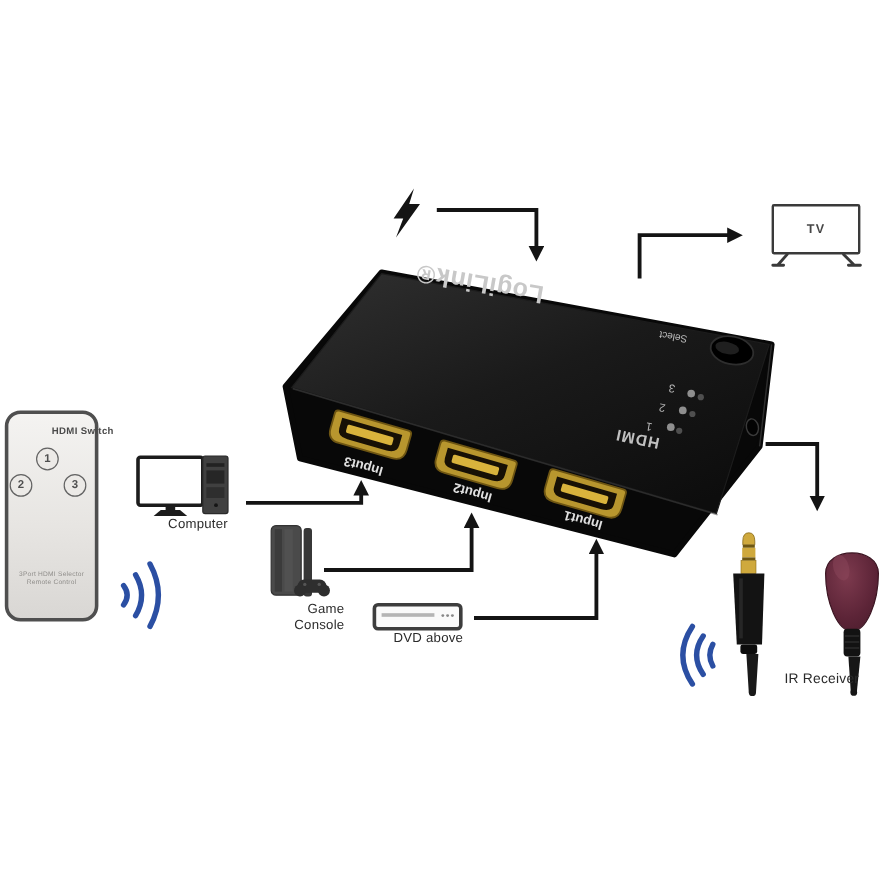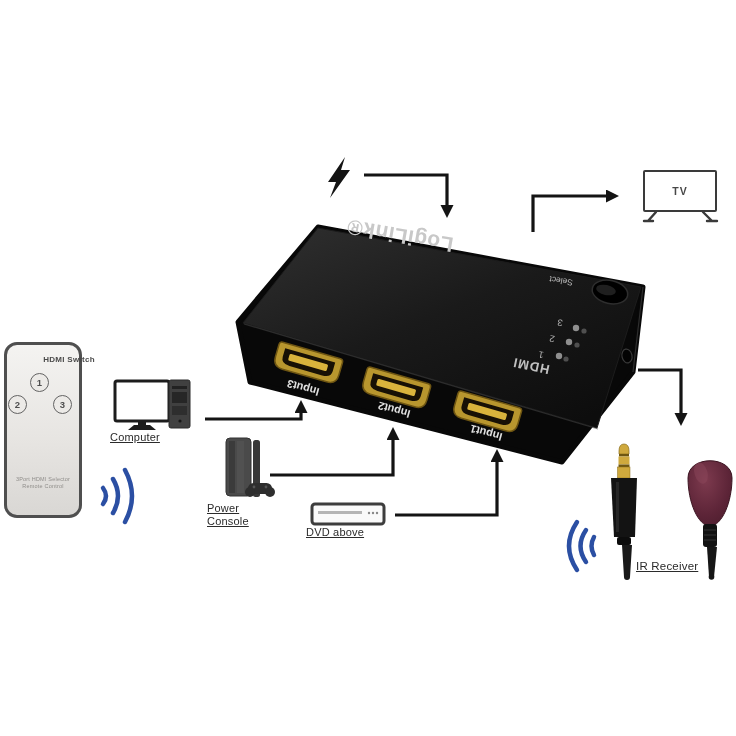--- a/index.html
+++ b/index.html
@@ -18,21 +18,21 @@
   }
   
   .tv-box{
     left:643px;top:170px;width:74px;height:42px;box-sizing:border-box;
     border:2.5px solid #3a3a3a;background:#fff;border-radius:2px;
     display:flex;align-items:center;justify-content:center;
   }
   .tv-label{font-size:10.5px;font-weight:bold;color:#474747;letter-spacing:1px;}
   
   .caption{
-    font-size:11px;color:#2b2b2b;text-align:left;line-height:12.5px;letter-spacing:.2px;text-decoration:underline;
+    font-size:11px;color:#2b2b2b;text-align:right;line-height:12.5px;letter-spacing:.2px;
   }
   .computer-caption{left:110px;top:431px;width:80px;}
   .game-caption{left:207px;top:502px;width:80px;}
   .dvd-caption{left:306px;top:526px;width:80px;}
   .ir-caption{left:636px;top:560px;width:80px;font-size:11.5px;}
   
   .remote{
     left:4px;top:342px;width:78px;height:176px;box-sizing:border-box;
     border:3px solid #4f4f4f;border-radius:13px;
     background:linear-gradient(180deg,#f4f3f1 0%,#e7e5e2 55%,#d9d7d4 100%);
@@ -214,21 +214,21 @@
       <circle cx="711.5" cy="577" r="2.8" fill="#161616"></circle>
     </g>
   </svg>
 
 
   <div class="abs tv-box">
     <span class="tv-label">TV</span>
   </div>
 
   <div class="abs caption computer-caption">Computer</div>
-  <div class="abs caption game-caption pre">Power
+  <div class="abs caption game-caption pre">Game
 Console</div>
   <div class="abs caption dvd-caption">DVD above</div>
   <div class="abs caption ir-caption">IR Receiver</div>
 
   <div class="abs remote">
     <div class="remote-title">HDMI Switch</div>
     <div class="remote-btn remote-btn-1">1</div>
     <div class="remote-btn remote-btn-2">2</div>
     <div class="remote-btn remote-btn-3">3</div>
     <div class="remote-footer pre">3Port HDMI Selector

